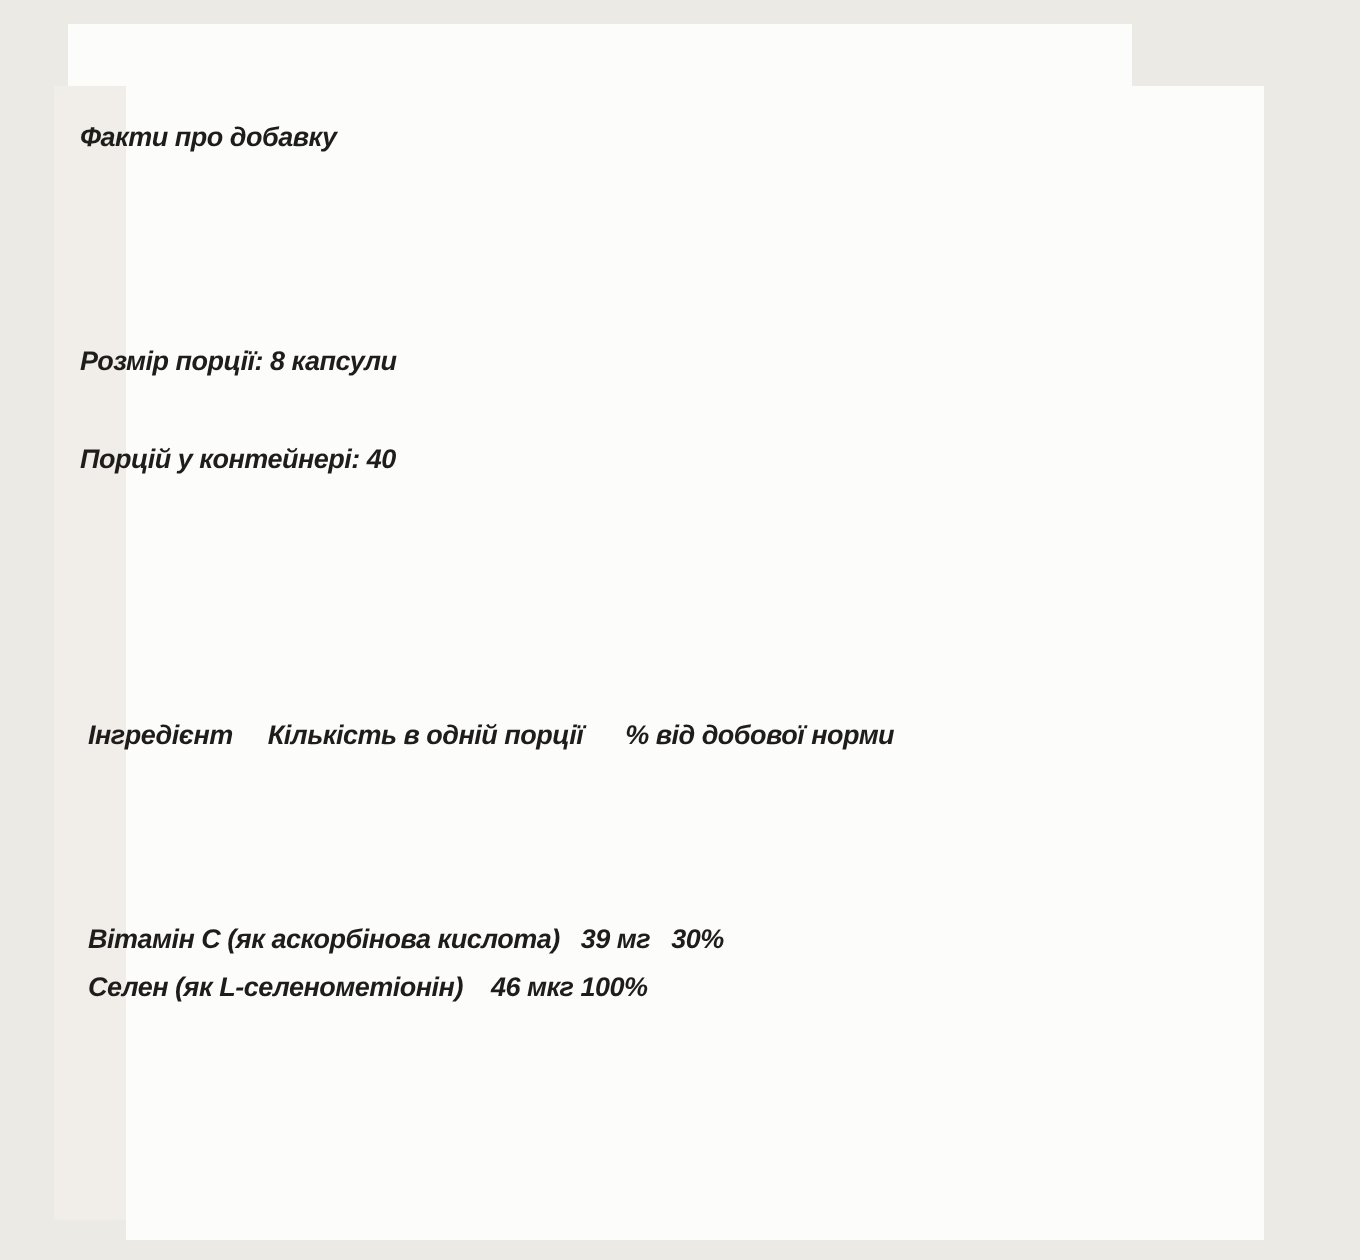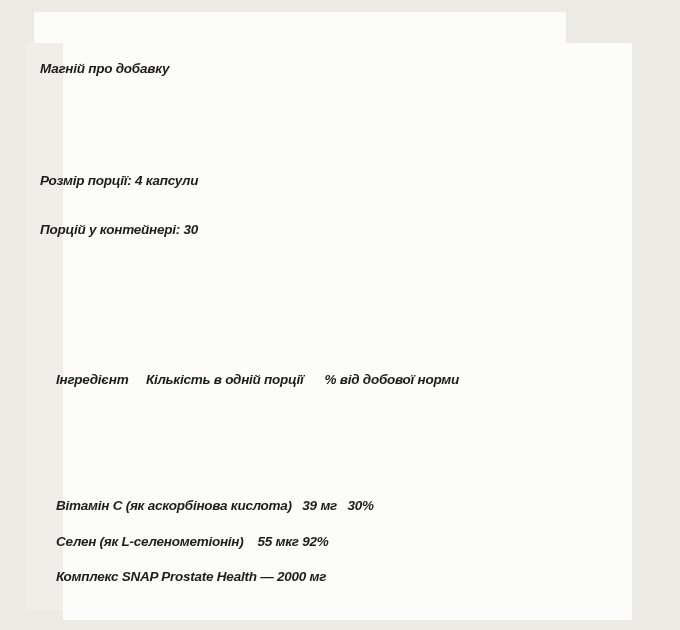--- a/index.html
+++ b/index.html
@@ -43,44 +43,44 @@
   .title-line {
     margin: 0 0 18px 0;
     line-height: 19px;
   }
   .serving-block p {
     margin: 0;
     line-height: 19px;
   }
   .serving-block { margin: 0 0 10px 0; }
   .facts-table p {
-    margin: 16px;
+    margin: 4px;
     line-height: 19.3px;
   }
   .facts-table { margin: 0 0 7px 0; }
 </style>
 </head>
 <body>
 
 <div class="patch box-title"></div>
 <div class="patch box-body"></div>
 <div class="patch box-bottom"></div>
 <div class="tint-col"></div>
 
 <div class="text-layer">
 
-  <p class="title-line">Магній про добавку</p>
+  <p class="title-line">Факти про добавку</p>
 
   <div class="serving-block">
-    <p>Розмір порції: 4 капсули</p>
-    <p>Порцій у контейнері: 30</p>
+    <p>Розмір порції: 8 капсули</p>
+    <p>Порцій у контейнері: 40</p>
   </div>
 
   <div class="facts-table">
     <p>Інгредієнт     Кількість в одній порції      % від добової норми</p>
     <div>
       
-    <p>Вітамін С (як аскорбінова кислота)   39 мг   30%</p><p>Селен (як L-селенометіонін)    55 мкг 92%</p><p>Комплекс SNAP Prostate Health — 2000 мг</p></div>
+    <p>Вітамін С (як аскорбінова кислота)   39 мг   30%</p><p>Селен (як L-селенометіонін)    46 мкг 100%</p></div>
   </div>
 
   
 
 </div>
 
 </body></html>

